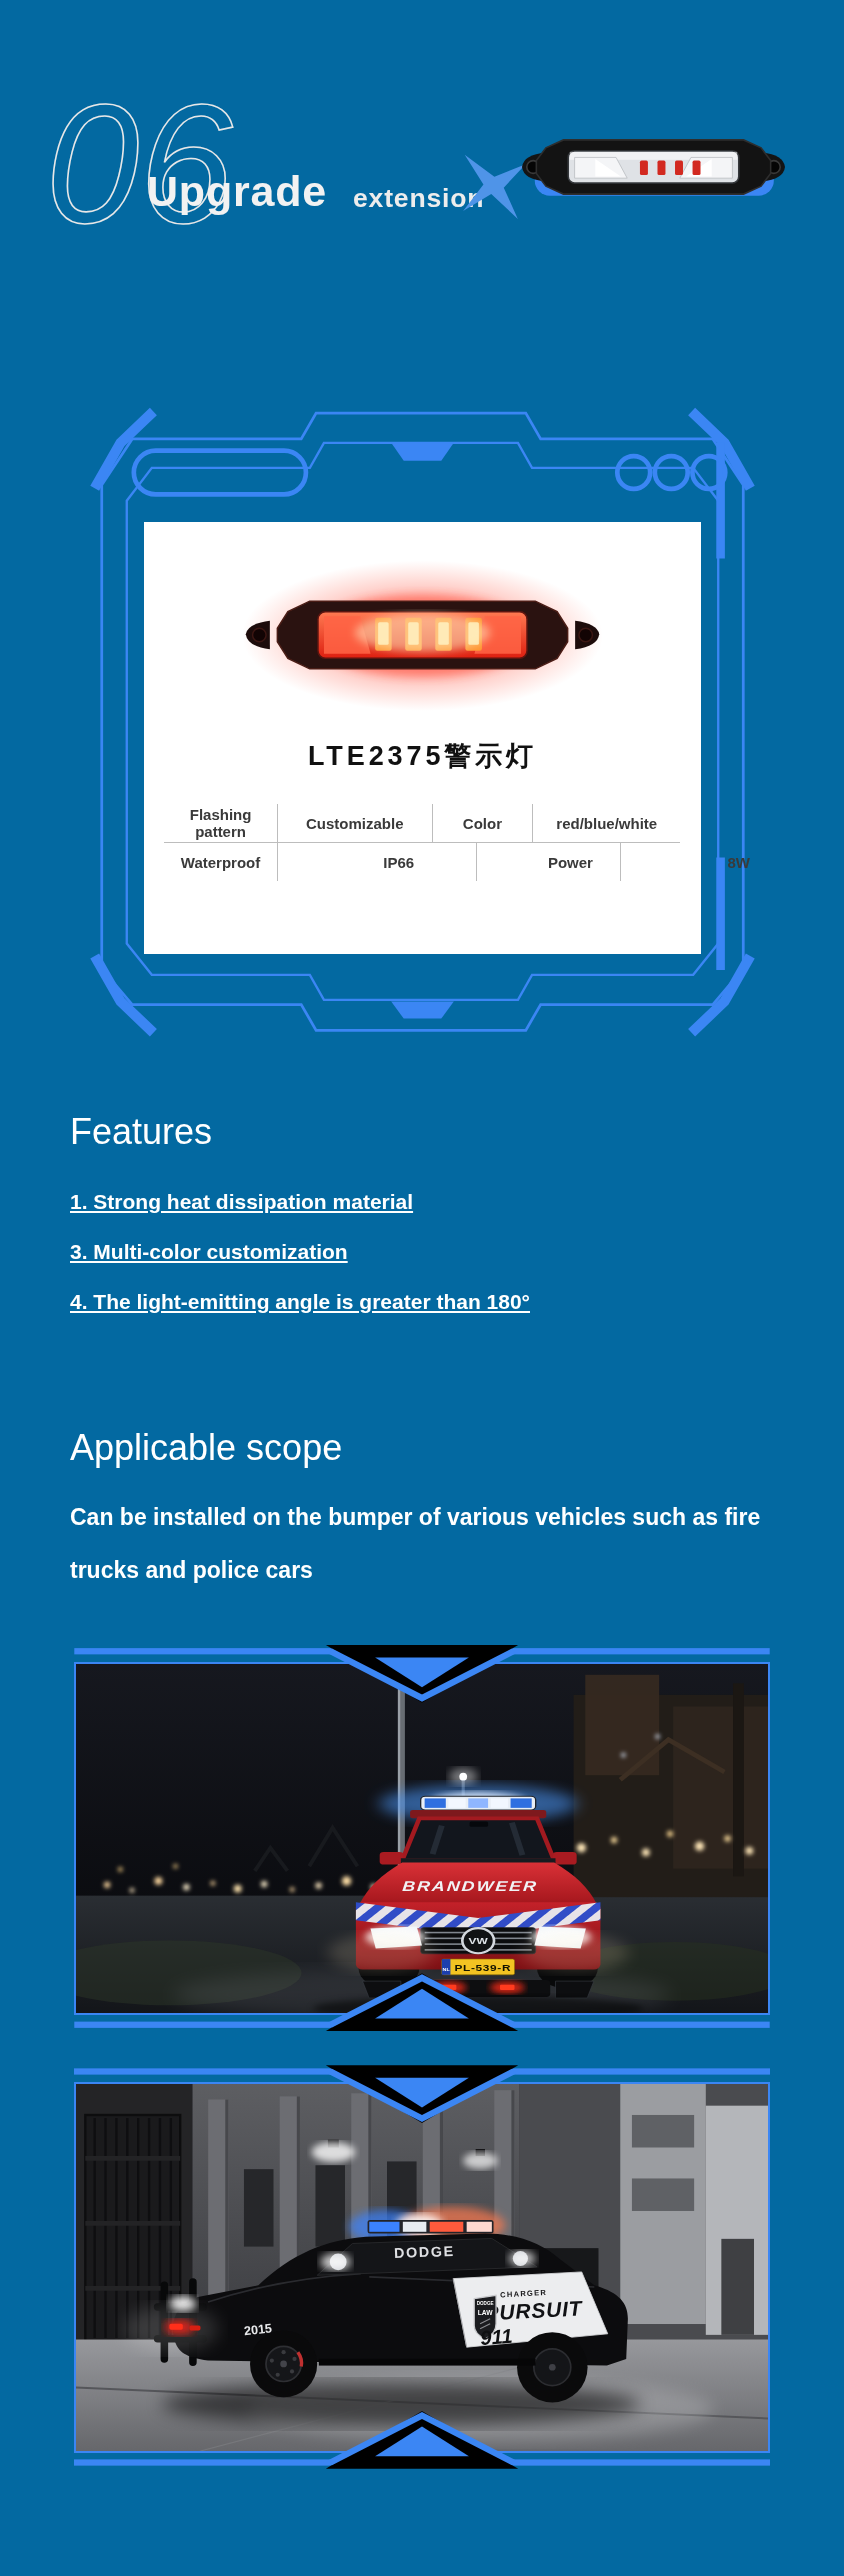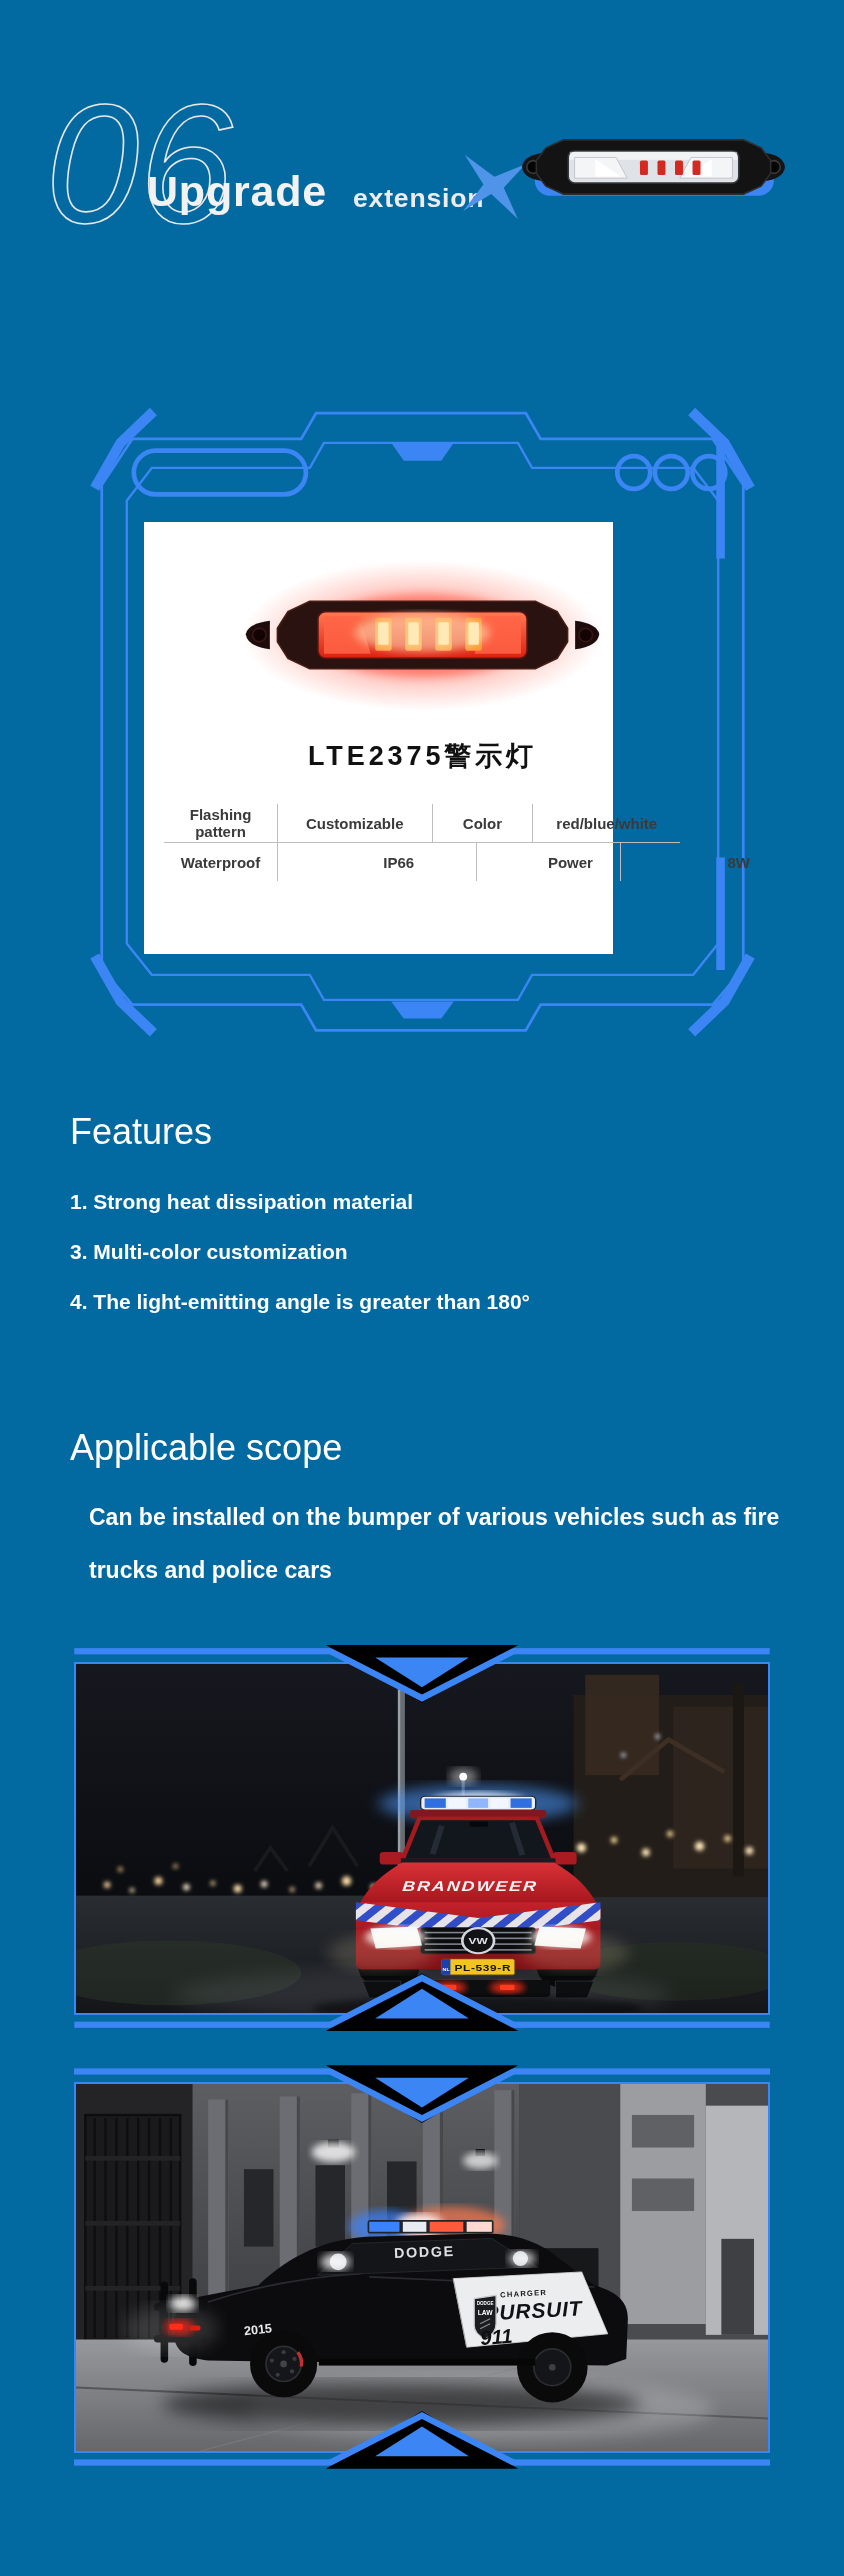--- a/index.html
+++ b/index.html
@@ -9,38 +9,38 @@
 
   
   .hdr-num{left:38px;top:69px;width:219px;height:180px;}
   .hdr-title{left:147px;top:170px;font-size:43px;font-weight:bold;color:#f2f2f2;line-height:1;letter-spacing:0.8px;}
   .hdr-sub{left:353px;top:185px;font-size:26.6px;font-weight:bold;color:#ededed;line-height:1;letter-spacing:0.8px;}
   .hdr-star{left:460px;top:147px;width:75px;height:75px;}
   .hdr-product{left:522px;top:128px;width:263px;height:78px;}
 
   
   .frame-svg{left:0;top:0;width:845px;height:1064px;}
-  .card{left:144px;top:522px;width:469px;height:432px;background:#ffffff;}
+  .card{left:144px;top:522px;width:557px;height:432px;background:#ffffff;}
   .card-light{position:absolute;left:87px;top:22px;width:383px;height:188px;}
   .card-title{position:absolute;left:0;top:216px;width:557px;text-align:center;
               font-size:27px;font-weight:bold;color:#111;letter-spacing:3.9px;}
   .spec{position:absolute;left:20.3px;top:282px;width:516px;}
   .spec-row{display:grid;grid-template-columns:22% 30% 19.5% 28.5%;height:38px;}
   .spec-row + .spec-row{border-top:0.8px solid #bdbdbd;gap:44px;}
   .spec-cell{display:flex;align-items:center;justify-content:center;font-size:15px;
              font-weight:bold;color:#3a3a3a;text-align:center;}
   .spec-cell:not(:nth-child(4)){border-right:0.8px solid #bdbdbd;}
 
   
   .sec-h{left:70px;font-size:36px;font-weight:normal;color:#fff;line-height:1;}
   .features-h{top:1114px;}
   .features-list{left:70px;top:1186px;}
-  .feature-item{font-size:21px;font-weight:bold;color:#fff;line-height:31px;margin-bottom:19px;}
+  .feature-item{font-size:21px;font-weight:bold;color:#fff;line-height:31px;margin-bottom:19px;text-decoration:underline;}
   .scope-h{top:1430px;}
-  .scope-text{left:70px;top:1491px;width:739px;font-size:23px;font-weight:bold;color:#fff;line-height:53px;margin-left:19px;}
+  .scope-text{left:70px;top:1491px;width:739px;font-size:23px;font-weight:bold;color:#fff;line-height:53px;}
 
   
   .pframe{left:74px;width:696px;}
   .pframe1{top:1645px;height:386px;}
   .pframe2{top:2065px;height:404px;}
   .photo{position:absolute;left:0;top:17px;width:696px;box-sizing:border-box;
          border:2.3px solid #3b86f4;background:#000;overflow:hidden;}
   .photo1{height:353px;}
   .photo2{height:371px;}
   .deco{position:absolute;left:0;top:0;width:100%;height:100%;pointer-events:none;}

